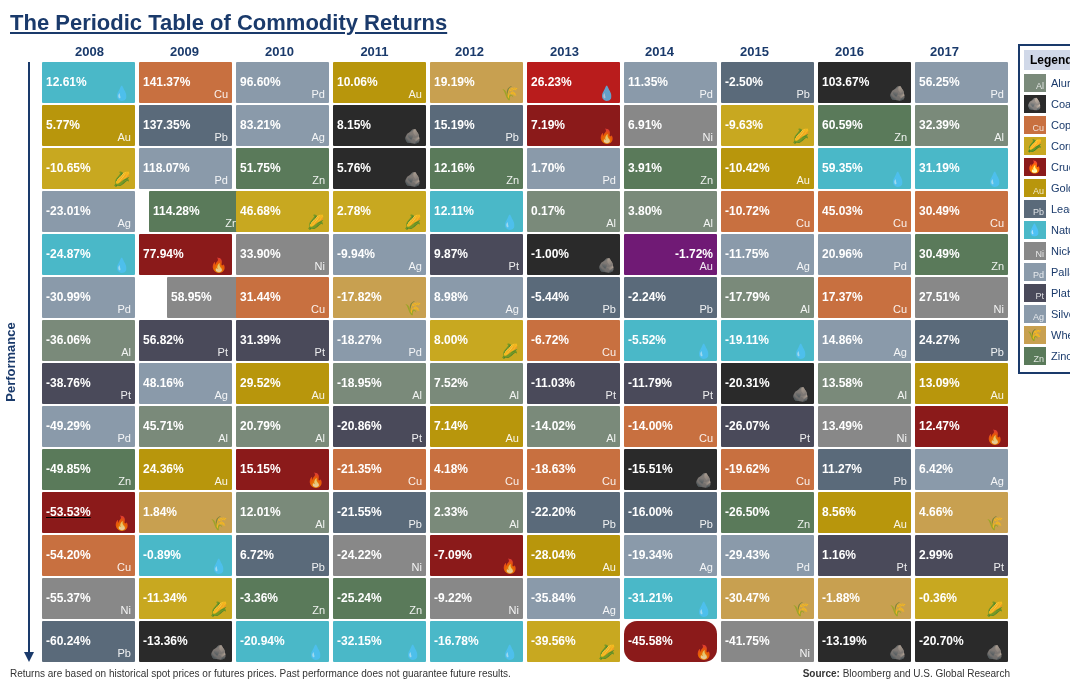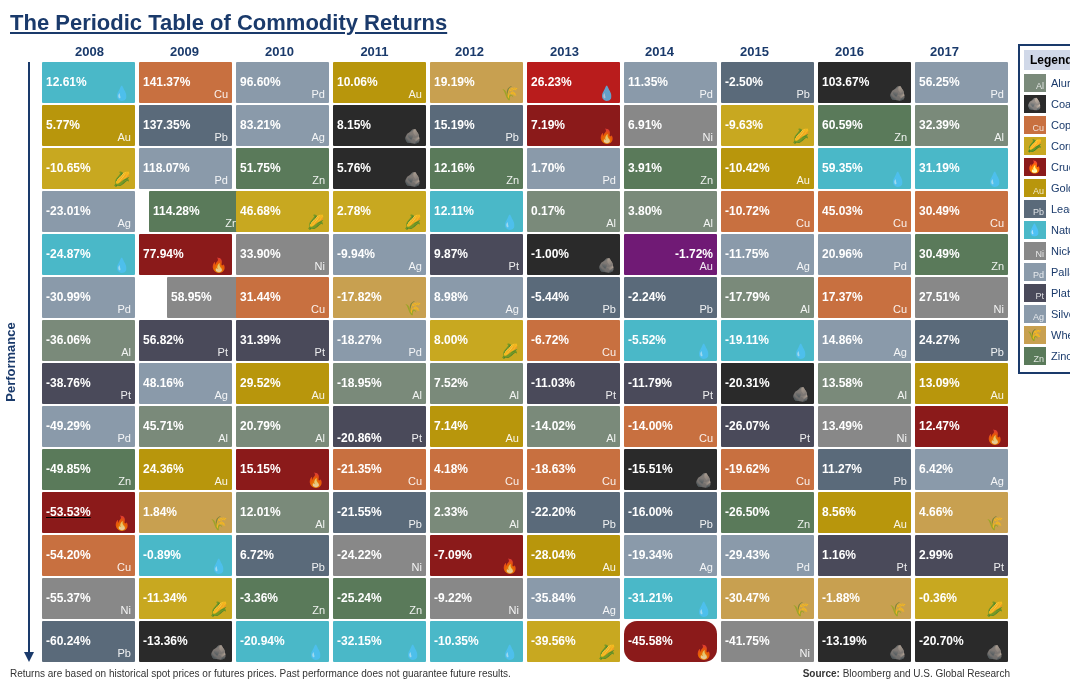--- a/index.html
+++ b/index.html
@@ -381,21 +381,21 @@
               <span class="cell-icon">🌾</span>
             </div>
             <div class="cell" style="background-color: rgb(138, 154, 170);">
               <span class="cell-value">-18.27%</span>
               <span class="cell-symbol">Pd</span>
             </div>
             <div class="cell" style="background-color: rgb(122, 138, 122);">
               <span class="cell-value">-18.95%</span>
               <span class="cell-symbol">Al</span>
             </div>
-            <div class="cell" style="background-color: rgb(74, 74, 90); justify-content: flex-end;">
+            <div class="cell" style="background-color: rgb(74, 74, 90);">
               <span class="cell-value">-20.86%</span>
               <span class="cell-symbol">Pt</span>
             </div>
             <div class="cell" style="background-color: rgb(200, 112, 64);">
               <span class="cell-value">-21.35%</span>
               <span class="cell-symbol">Cu</span>
             </div>
             <div class="cell" style="background-color: rgb(90, 106, 122);">
               <span class="cell-value">-21.55%</span>
               <span class="cell-symbol">Pb</span>
@@ -460,21 +460,21 @@
             </div>
             <div class="cell" style="background-color: rgb(139, 26, 26);">
               <span class="cell-value">-7.09%</span>
               <span class="cell-icon">🔥</span>
             </div>
             <div class="cell" style="background-color: rgb(136, 136, 136);">
               <span class="cell-value">-9.22%</span>
               <span class="cell-symbol">Ni</span>
             </div>
             <div class="cell" style="background-color: rgb(74, 184, 200);">
-              <span class="cell-value">-10.35%</span>
+              <span class="cell-value">-16.78%</span>
               <span class="cell-icon">💧</span>
             </div>
           </div>
           <div class="column">
             <div class="cell" style="background-color: #b91c1c;">
               <span class="cell-value">26.23%</span>
               <span class="cell-icon">💧</span>
             </div>
             <div class="cell" style="background-color: rgb(139, 26, 26);">
               <span class="cell-value">7.19%</span>

